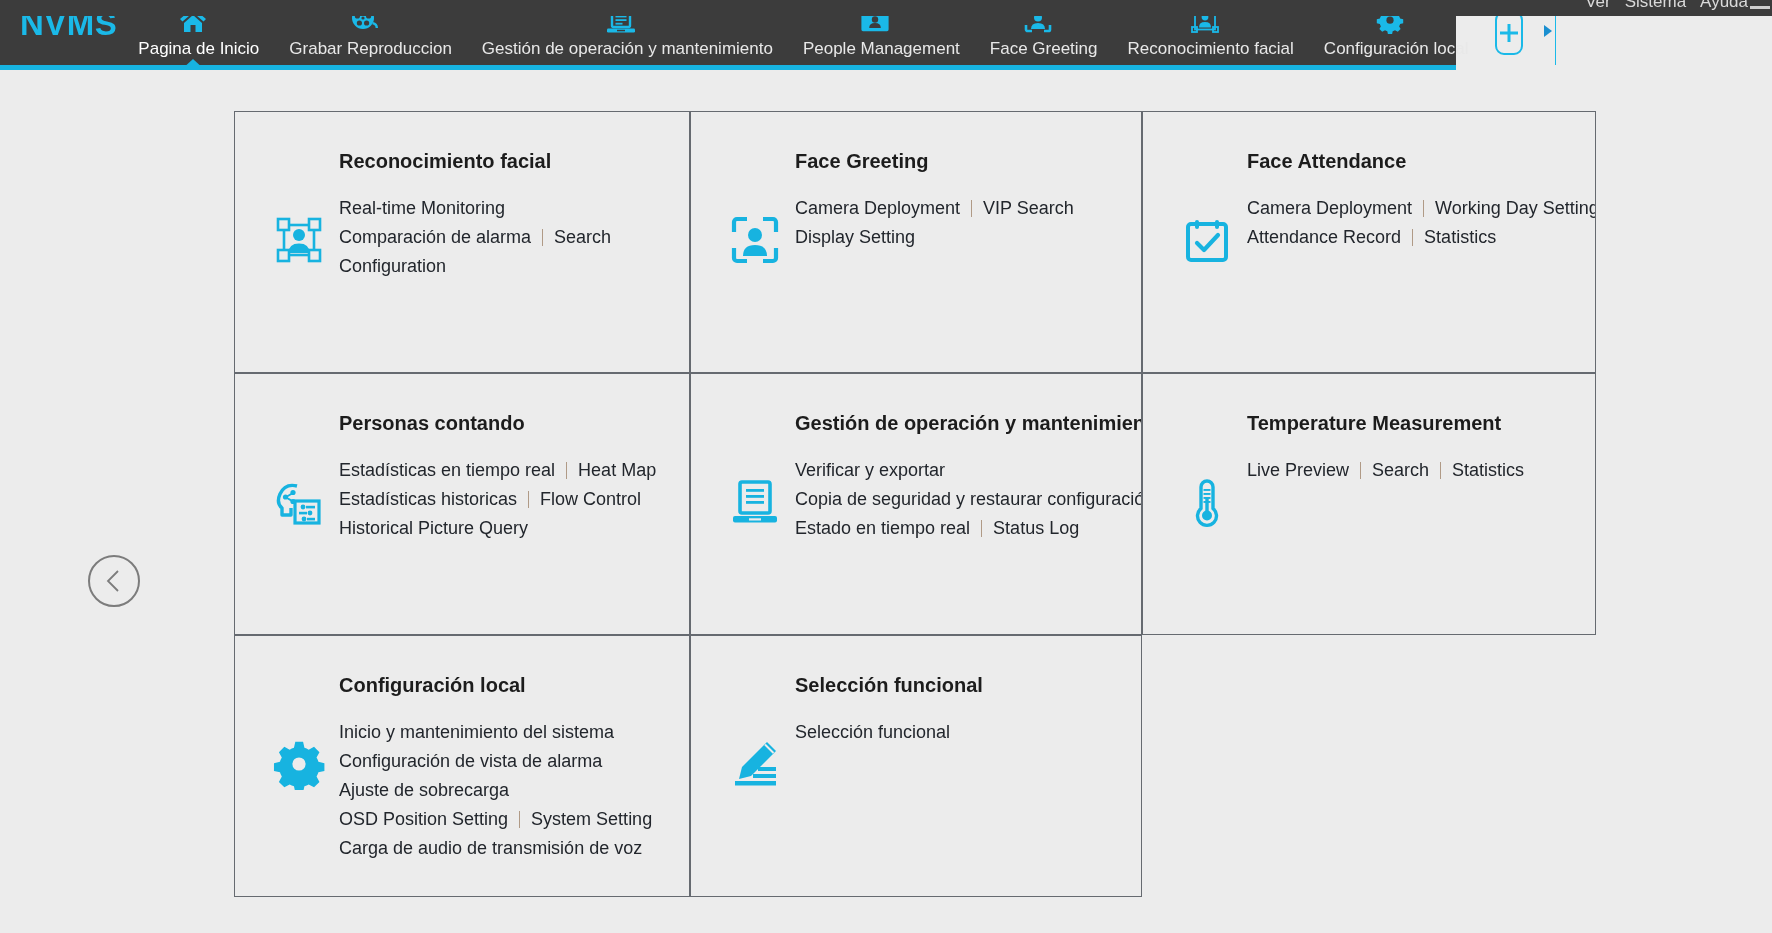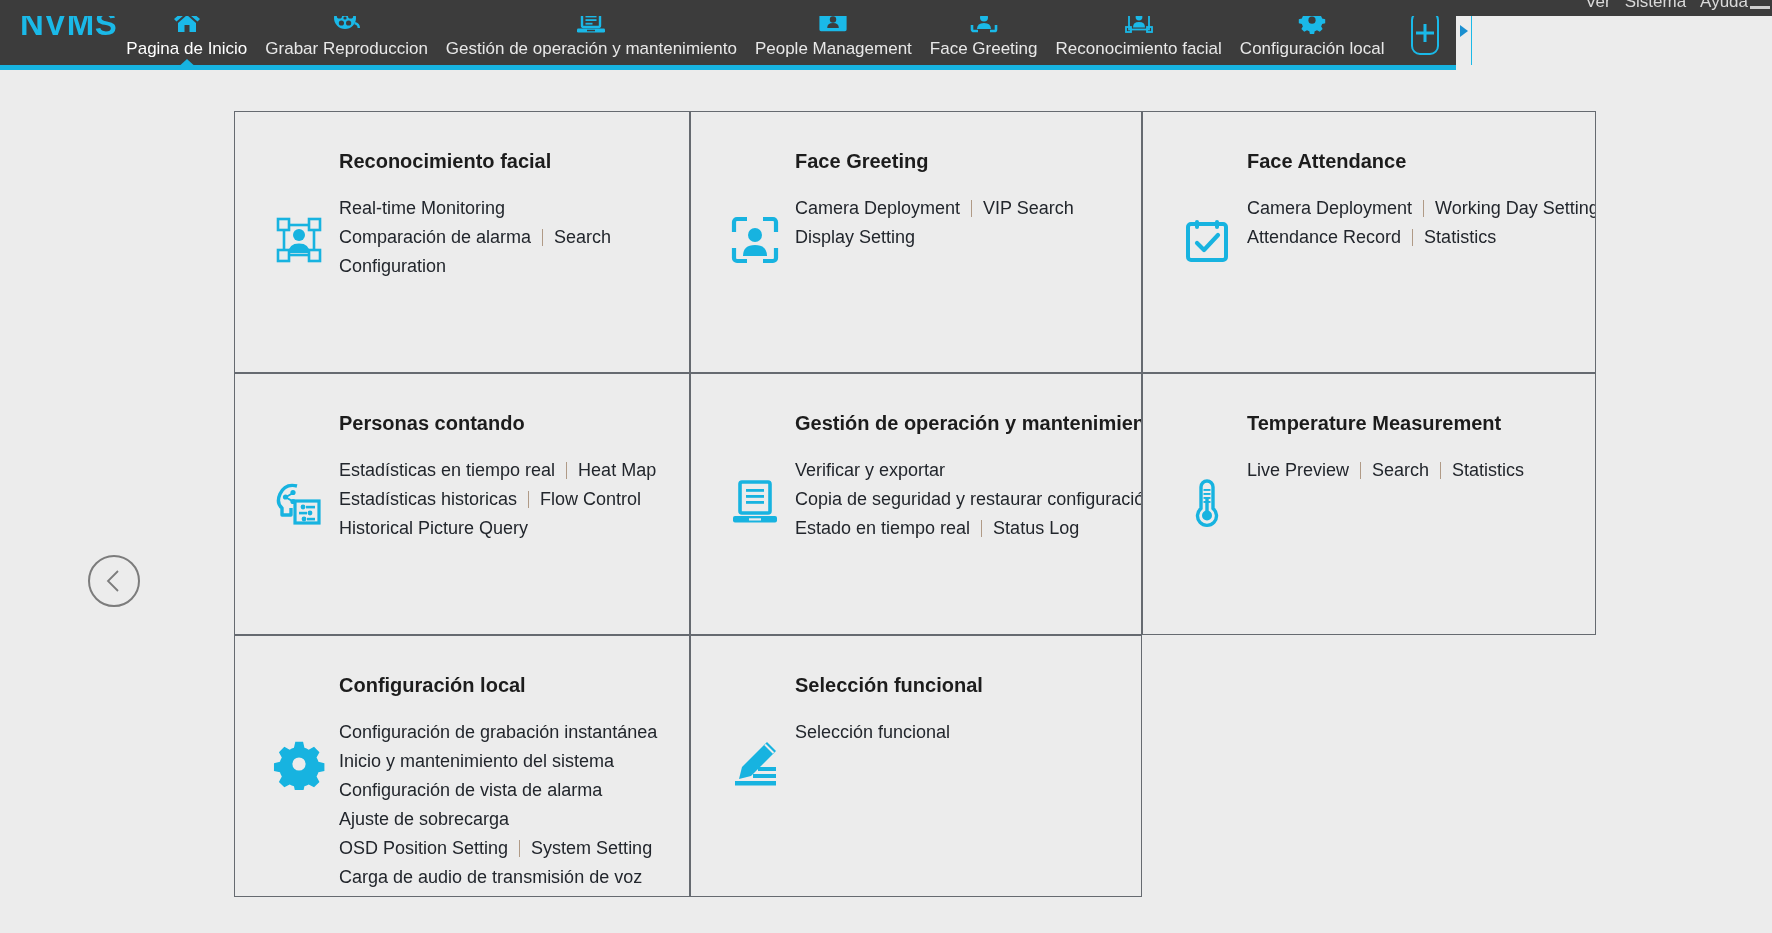--- a/index.html
+++ b/index.html
@@ -53,20 +53,21 @@
     cursor: pointer;
   }
   .nav-icon {
     height: 34px; display: flex; align-items: center; justify-content: center;
     margin-bottom: 2px;
   }
   .nav-icon svg { display: block; }
   .nav-label {
     color: #e8e8e8; font-size: 17px; white-space: nowrap;
     line-height: 20px;
+    margin-left: 12px;
   }
   .nav-item.active .nav-label { color: #ffffff; }
   .nav-item.active::after {
     content: ""; position: absolute;
     bottom: -5px; left: 50%; transform: translateX(-50%);
     width: 0; height: 0;
     border-left: 12px solid transparent;
     border-right: 12px solid transparent;
     border-bottom: 11px solid #17b3e0;
   }
@@ -443,23 +444,20 @@
     <div class="card">
       <div class="card-title">Configuración local</div>
       <div class="card-icon">
         <svg width="52" height="52" viewBox="0 0 52 52">
           <path d="M22 3 h8 l1.4 6.2 a17 17 0 0 1 4.4 1.9 l5.5-3 l5.6 5.6 l-3 5.5 a17 17 0 0 1 1.9 4.4 l6.2 1.4 v0 h-0 v8 h-0 l-6.2 1.4 a17 17 0 0 1 -1.9 4.4 l3 5.5 l-5.6 5.6 l-5.5-3 a17 17 0 0 1 -4.4 1.9 l-1.4 6.2 h-8 l-1.4-6.2 a17 17 0 0 1 -4.4-1.9 l-5.5 3 l-5.6-5.6 l3-5.5 a17 17 0 0 1 -1.9-4.4 l-6.2-1.4 v-8 l6.2-1.4 a17 17 0 0 1 1.9-4.4 l-3-5.5 l5.6-5.6 l5.5 3 a17 17 0 0 1 4.4-1.9 Z" transform="translate(0,-1) scale(0.97) translate(1,2)" fill="#17b3e0"></path>
           <circle cx="26" cy="26" r="6.6" fill="#ececec"></circle>
         </svg>
       </div>
       <div class="card-links">
         <div class="link-row">
-          <span class="link">Configuración de grabación instantánea</span>
-        </div>
-        <div class="link-row">
           <span class="link">Inicio y mantenimiento del sistema</span>
         </div>
         <div class="link-row">
           <span class="link">Configuración de vista de alarma</span>
         </div>
         <div class="link-row">
           <span class="link">Ajuste de sobrecarga</span>
         </div>
         <div class="link-row">
           <span class="link">OSD Position Setting</span>

